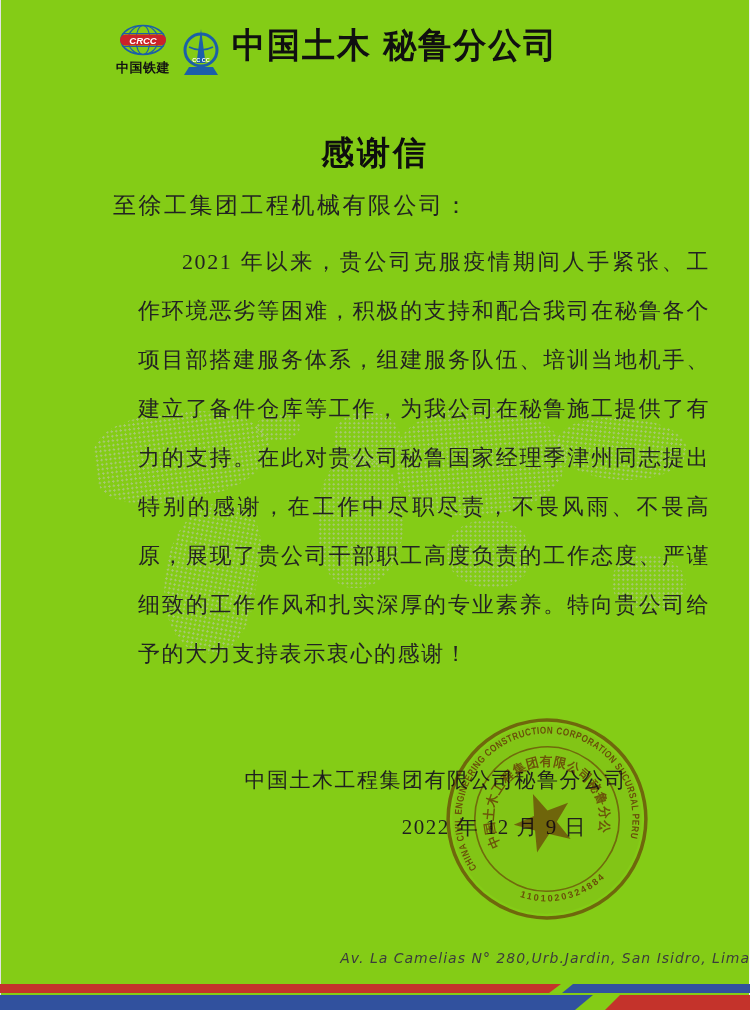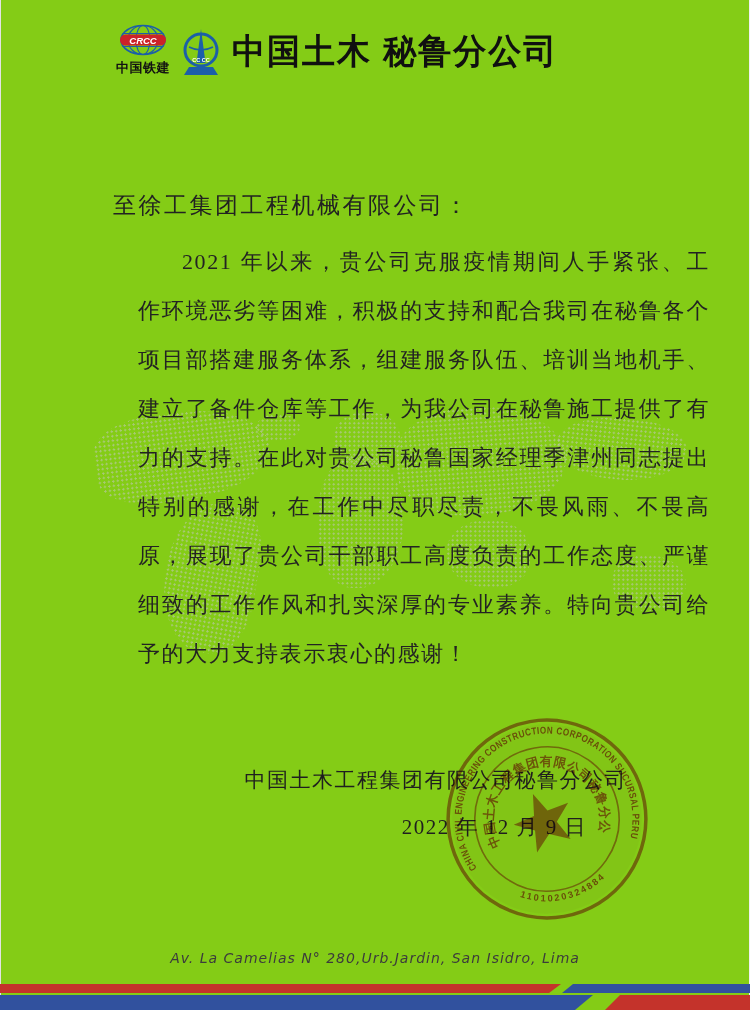--- a/index.html
+++ b/index.html
@@ -6,41 +6,41 @@
   .page{
     position:relative;width:750px;height:1010px;background:#84cc16;
     overflow:hidden;font-family:"Liberation Serif","DejaVu Serif",serif;
     box-shadow:inset 1px 0 0 #e3e3e3, inset -1px 0 0 #f0f0f0;
   }
   
   .header{position:absolute;left:112px;top:24px;display:flex;align-items:flex-start;}
   .crcc{display:flex;flex-direction:column;align-items:center;width:62px;}
   .crcc-caption{font-family:"Liberation Sans",sans-serif;font-weight:bold;font-size:13px;color:#121212;letter-spacing:.5px;margin-top:1px;white-space:nowrap;}
   .ccecc{margin-left:6px;margin-top:3px;}
-  .brand{margin-left:10px;margin-top:8px;}
+  .brand{margin-left:10px;margin-top:2px;}
   .brand-cn{font-family:"Liberation Sans",sans-serif;font-weight:900;font-size:33px;color:#101010;letter-spacing:2px;line-height:38px;white-space:nowrap;transform:scaleY(1.05);}
   .brand-en{font-family:"Liberation Serif",serif;font-size:8.6px;color:#2b2b2b;letter-spacing:.22px;margin-top:3px;white-space:nowrap;}
   
   .title{position:absolute;top:131px;left:0;width:750px;text-align:center;
     font-family:"Liberation Sans",sans-serif;font-weight:900;font-size:33px;color:#0e0e0e;letter-spacing:3px;}
   .salutation{position:absolute;left:113px;top:190px;font-size:23px;color:#222;letter-spacing:2.5px;white-space:nowrap;}
   .bodytext{position:absolute;left:90px;top:237px;width:572px;font-size:22px;color:#232323;
     line-height:49px;text-align:justify;text-justify:inter-character;letter-spacing:1.6px;margin-left:48px;}
   .bodytext p{margin:0;text-indent:2em;}
   .signature{position:absolute;right:123px;top:766px;font-size:21px;color:#1f1f1f;letter-spacing:1.5px;white-space:nowrap;z-index:3;}
   .dateline{position:absolute;right:163px;top:813px;font-size:21px;color:#1f1f1f;letter-spacing:1.5px;white-space:nowrap;z-index:3;}
   
   .wm{position:absolute;opacity:.55;pointer-events:none;
     background-image:radial-gradient(circle,#c6c6c6 0.9px,rgba(0,0,0,0) 1.15px);
     background-size:4.5px 4.5px;}
   
   .seal{position:absolute;left:444px;top:716px;width:206px;height:206px;
     transform:rotate(-10deg);mix-blend-mode:multiply;opacity:.8;z-index:4;}
   
-  .address{position:absolute;left:0;top:950px;width:750px;text-align:center;
+  .address{position:absolute;left:0;top:950px;width:750px;text-align:right;
     font-family:"DejaVu Sans",sans-serif;font-style:italic;font-size:14px;color:#3c3c3c;letter-spacing:1px;}
   .stripes{position:absolute;left:0;top:982px;width:750px;height:28px;display:block;}
 </style>
 </head>
 <body>
 
 <div class="page">
 
   <div class="header">
     <div class="crcc">
@@ -73,20 +73,21 @@
     <div class="wm" style="left:256px;top:414px;width:44px;height:27px;border-radius:50%;"></div>
     <div class="wm" style="left:165px;top:503px;width:92px;height:150px;border-radius:58% 42% 46% 62%;transform:rotate(10deg);"></div>
     <div class="wm" style="left:334px;top:412px;width:66px;height:54px;border-radius:46%;"></div>
     <div class="wm" style="left:318px;top:455px;width:86px;height:133px;border-radius:48% 52% 58% 44%;"></div>
     <div class="wm" style="left:396px;top:407px;width:170px;height:108px;border-radius:44% 56% 52% 48%;transform:rotate(-4deg);"></div>
     <div class="wm" style="left:556px;top:418px;width:130px;height:62px;border-radius:50% 40% 55% 45%;transform:rotate(6deg);"></div>
     <div class="wm" style="left:446px;top:520px;width:84px;height:68px;border-radius:52% 48% 44% 56%;"></div>
     <div class="wm" style="left:612px;top:555px;width:74px;height:56px;border-radius:46% 54% 50% 50%;"></div>
   </div>
 
+  <div class="title">感谢信</div>
 
   <div class="salutation">至徐工集团工程机械有限公司：</div>
 
   <div class="bodytext">
     <p>2021 年以来，贵公司克服疫情期间人手紧张、工作环境恶劣等困难，积极的支持和配合我司在秘鲁各个项目部搭建服务体系，组建服务队伍、培训当地机手、建立了备件仓库等工作，为我公司在秘鲁施工提供了有力的支持。在此对贵公司秘鲁国家经理季津州同志提出特别的感谢，在工作中尽职尽责，不畏风雨、不畏高原，展现了贵公司干部职工高度负责的工作态度、严谨细致的工作作风和扎实深厚的专业素养。特向贵公司给予的大力支持表示衷心的感谢！</p>
   </div>
 
   <div class="signature">中国土木工程集团有限公司秘鲁分公司</div>
   <div class="dateline">2022 年 12 月 9 日</div>
 

